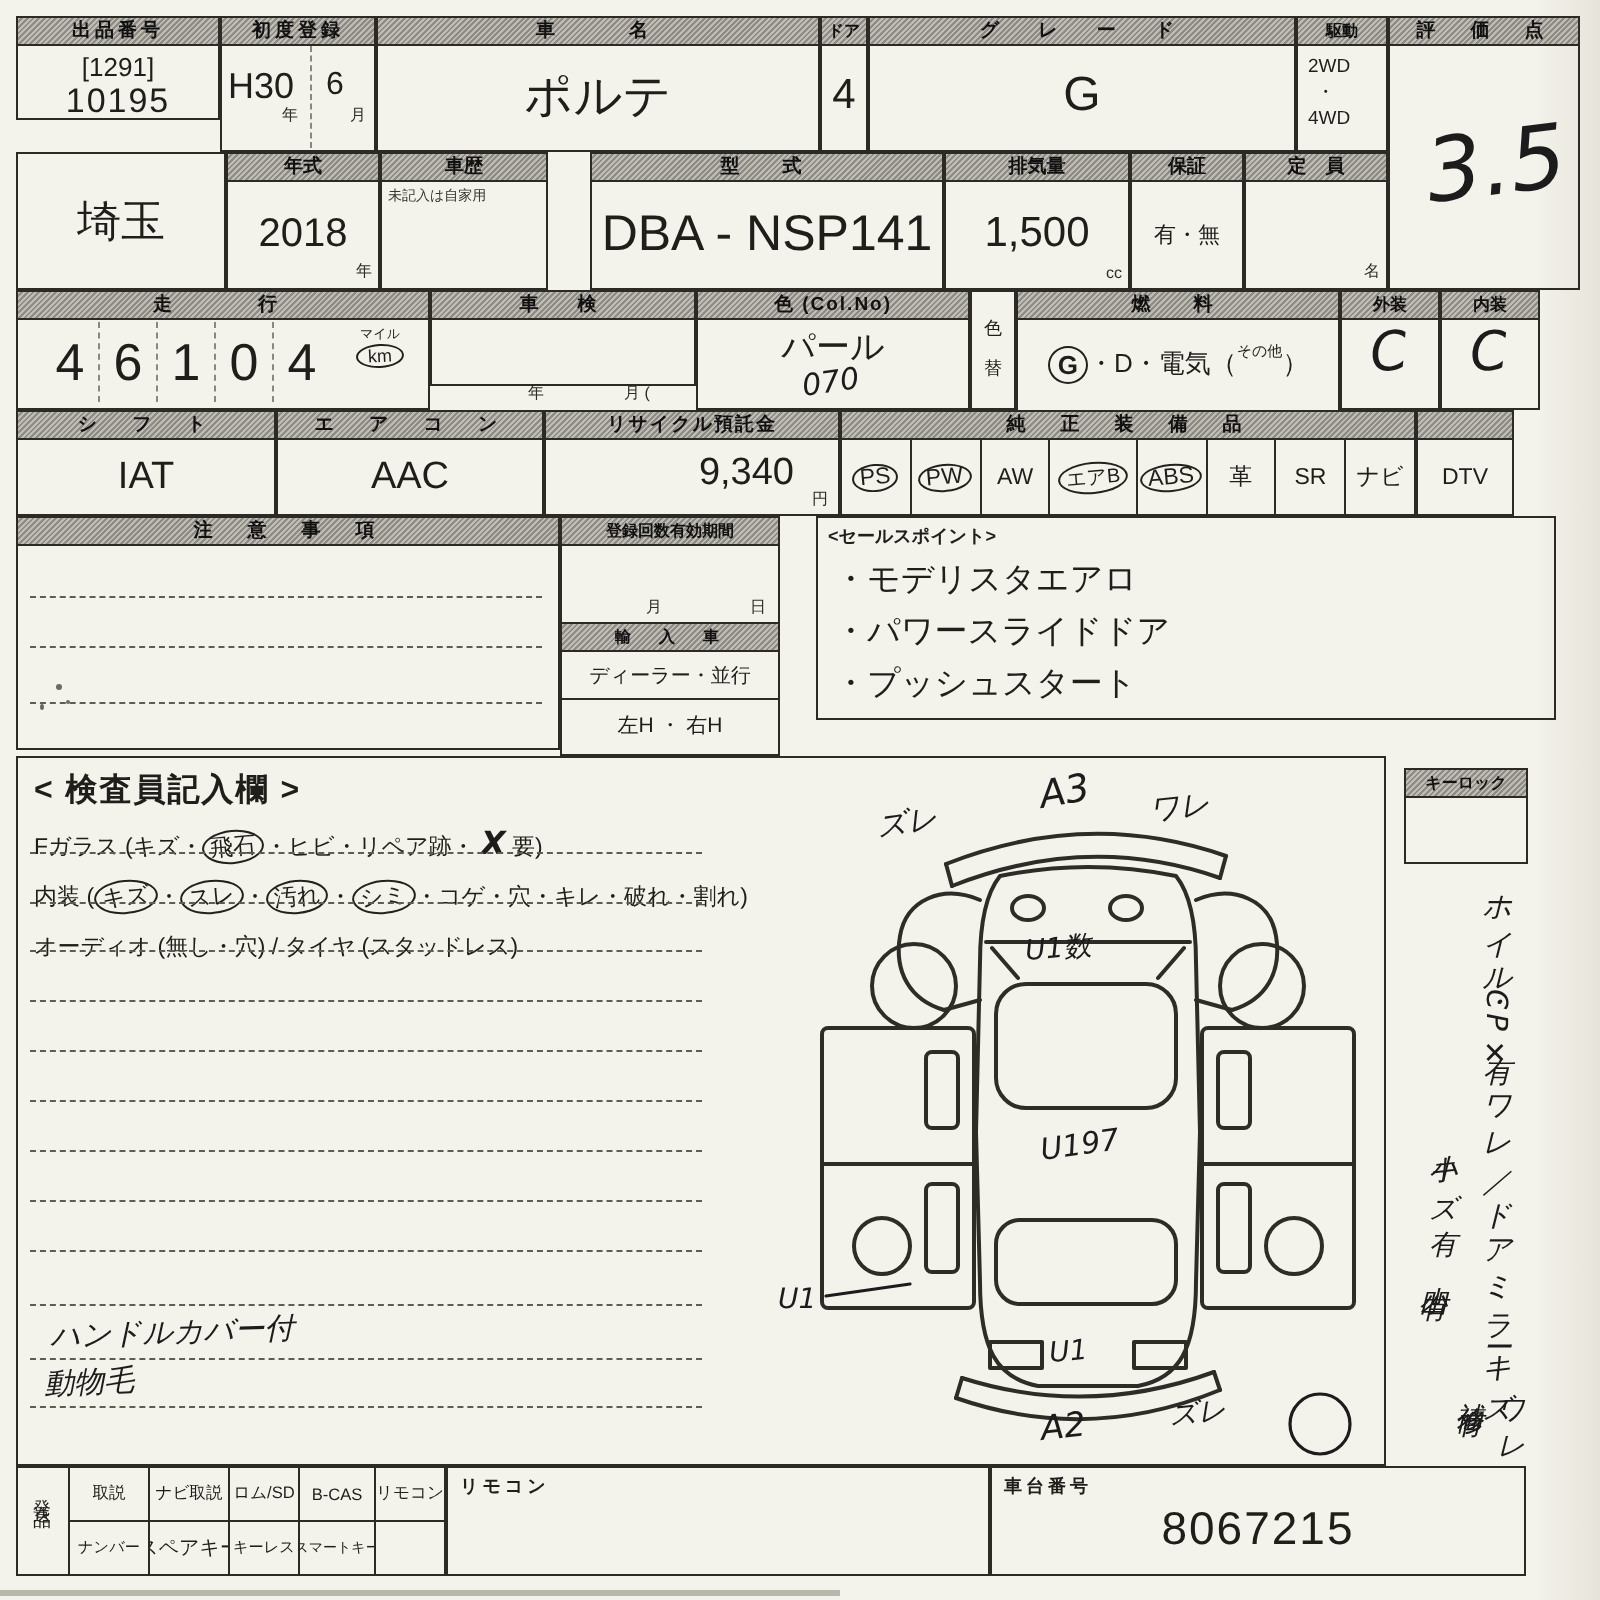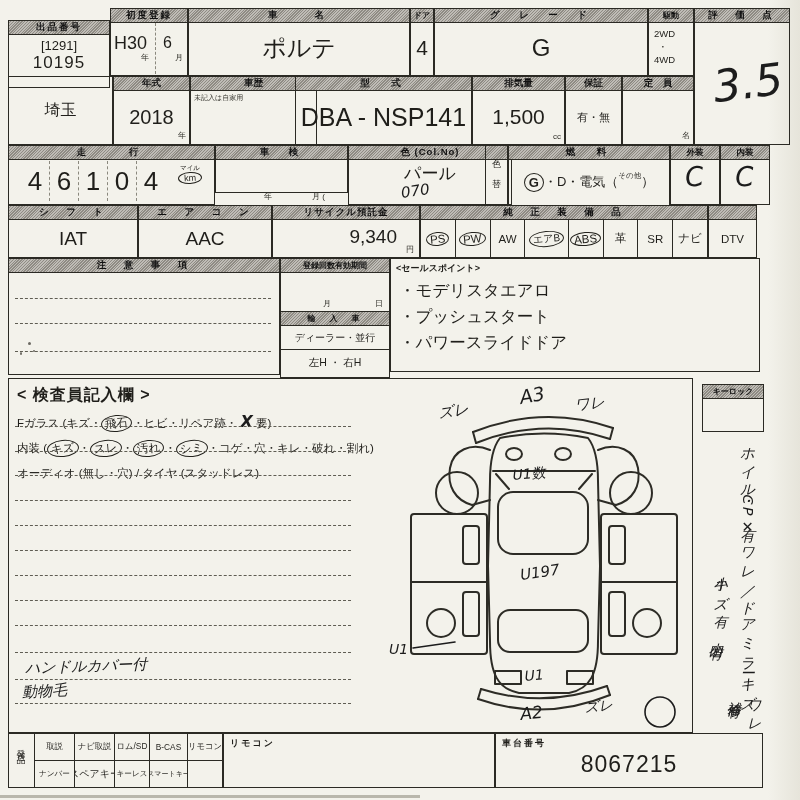--- a/index.html
+++ b/index.html
@@ -25,21 +25,21 @@
   .eqcell:first-child{border-left:none;}
   .bcell{box-sizing:border-box;border-left:1.5px solid #2b2a24;display:flex;align-items:center;justify-content:center;
          font-size:8.3px;white-space:nowrap;overflow:hidden;}
   svg text{font-family:"DejaVu Sans",sans-serif;font-style:italic;fill:#1c1c1c;}
 </style>
 </head>
 <body>
 
 <div class="sheet">
 
-  <div class="cell" style="left:8px;top:20px;width:102px;height:68px">
+  <div class="cell" style="left:8px;top:8px;width:102px;height:52px">
     <div class="hdr">出品番号</div>
     <div class="val" style="text-align:center">
       <div style="font-size:13px;margin-top:3px">[1291]</div>
       <div style="font-size:17px;letter-spacing:1px">10195</div>
     </div>
   </div>
 
   <div class="cell" style="left:110px;top:8px;width:78px;height:68px">
     <div class="hdr">初度登録</div>
     <div class="val" style="height:42px">
@@ -74,32 +74,32 @@
       <div>4WD</div>
     </div>
   </div>
 
   <div class="cell" style="left:694px;top:8px;width:96px;height:137px">
     <div class="hdr" style="letter-spacing:4px">評　価　点</div>
     <div class="hand" style="position:absolute;left:18px;top:48px;font-size:44px;transform:rotate(-7deg)">3.5</div>
   </div>
 
   <div class="cell" style="left:8px;top:76px;width:105px;height:69px">
-    <div class="v" style="height:100%;font-size:16px">埼玉</div>
+    <div class="v" style="height:100%;font-size:22px">埼玉</div>
   </div>
 
   <div class="cell" style="left:113px;top:76px;width:77px;height:69px">
     <div class="hdr tight">年式</div>
     <div class="v val" style="height:52px;font-size:20px">
       <span>2018</span>
       <span class="unit" style="right:3px;bottom:2px">年</span>
     </div>
   </div>
 
-  <div class="cell" style="left:190px;top:76px;width:127px;height:69px">
+  <div class="cell" style="left:190px;top:76px;width:84px;height:69px">
     <div class="hdr tight">車歴</div>
     <div style="font-size:7px;padding:2px 0 0 3px;color:#35342e">未記入は自家用</div>
   </div>
 
   <div class="cell" style="left:295px;top:76px;width:177px;height:69px">
     <div class="hdr" style="letter-spacing:6px">型　式</div>
     <div class="v" style="height:52px;font-size:25px">DBA - NSP141</div>
   </div>
 
   <div class="cell" style="left:472px;top:76px;width:93px;height:69px">
@@ -136,21 +136,21 @@
   </div>
 
   <div class="cell" style="left:215px;top:145px;width:133px;height:48px">
     <div class="hdr" style="letter-spacing:5px">車　検</div>
     <div class="val" style="height:44px">
       <span class="unit" style="left:48px;bottom:2px">年</span>
       <span class="unit" style="left:96px;bottom:2px">月 (</span>
     </div>
   </div>
 
-  <div class="cell" style="left:348px;top:145px;width:164px;height:60px">
+  <div class="cell" style="left:348px;top:145px;width:137px;height:60px">
     <div class="hdr tight" style="letter-spacing:1px">色 (Col.No)</div>
     <div class="val" style="height:44px">
       <div style="text-align:center;font-size:17px;margin-top:2px">パール</div>
       <div class="hand" style="position:absolute;left:52px;top:20px;font-size:15px;transform:rotate(-8deg)">070</div>
     </div>
   </div>
 
   <div class="cell" style="left:485px;top:145px;width:23px;height:60px">
     <div style="text-align:center;font-size:9px;padding-top:8px;line-height:20px">
       <div>色</div>
@@ -242,26 +242,26 @@
     <div class="hdr tight" style="font-size:8px">登録回数有効期間</div>
     <div class="val" style="height:38px">
       <span class="unit" style="left:42px;bottom:2px">月</span>
       <span class="unit" style="right:6px;bottom:2px">日</span>
     </div>
     <div class="hdr tight" style="border-top:1.5px solid #2b2a24;font-size:8px;letter-spacing:3px">輸　入　車</div>
     <div class="v" style="height:23px;font-size:10px;border-bottom:1.5px solid #2b2a24">ディーラー・並行</div>
     <div class="v" style="height:26px;font-size:10.5px">左H ・ 右H</div>
   </div>
 
-  <div class="cell" style="left:390px;top:258px;width:370px;height:114px">
+  <div class="cell" style="left:408px;top:258px;width:370px;height:102px">
     <div style="font-size:9px;font-weight:bold;padding:3px 0 0 5px">&lt;セールスポイント&gt;</div>
     <div style="font-size:16.5px;padding:2px 0 0 8px;line-height:26px">
       <div>・モデリスタエアロ</div>
+      <div>・パワースライドドア</div>
       <div>・プッシュスタート</div>
-      <div>・パワースライドドア</div>
     </div>
   </div>
 
   <div class="cell" style="left:8px;top:378px;width:685px;height:355px">
     <div style="font-size:16px;font-weight:bold;letter-spacing:1px;padding:6px 0 0 8px">&lt; 検査員記入欄 &gt;</div>
     <div style="font-size:11.5px;padding:6px 0 0 8px;white-space:nowrap"><span>Fガラス (キズ・</span><span class="circ">飛石</span><span>・ヒビ・リペア跡・ </span><span class="hand" style="font-size: 16px; font-weight: bold;">X</span><span> 要)</span></div>
     <div style="font-size:11.5px;padding:8px 0 0 8px;white-space:nowrap"><span>内装 (</span><span class="circ">キズ</span><span>・</span><span class="circ">スレ</span><span>・</span><span class="circ">汚れ</span><span>・</span><span class="circ">シミ</span><span>・コゲ・穴・キレ・破れ・割れ)</span></div>
     <div style="font-size:11.5px;padding:9px 0 0 8px">オーディオ (無し・穴) / タイヤ (スタッドレス)</div>
 
     <div class="dash" style="left:6px;top:47px;width:336px"></div>

